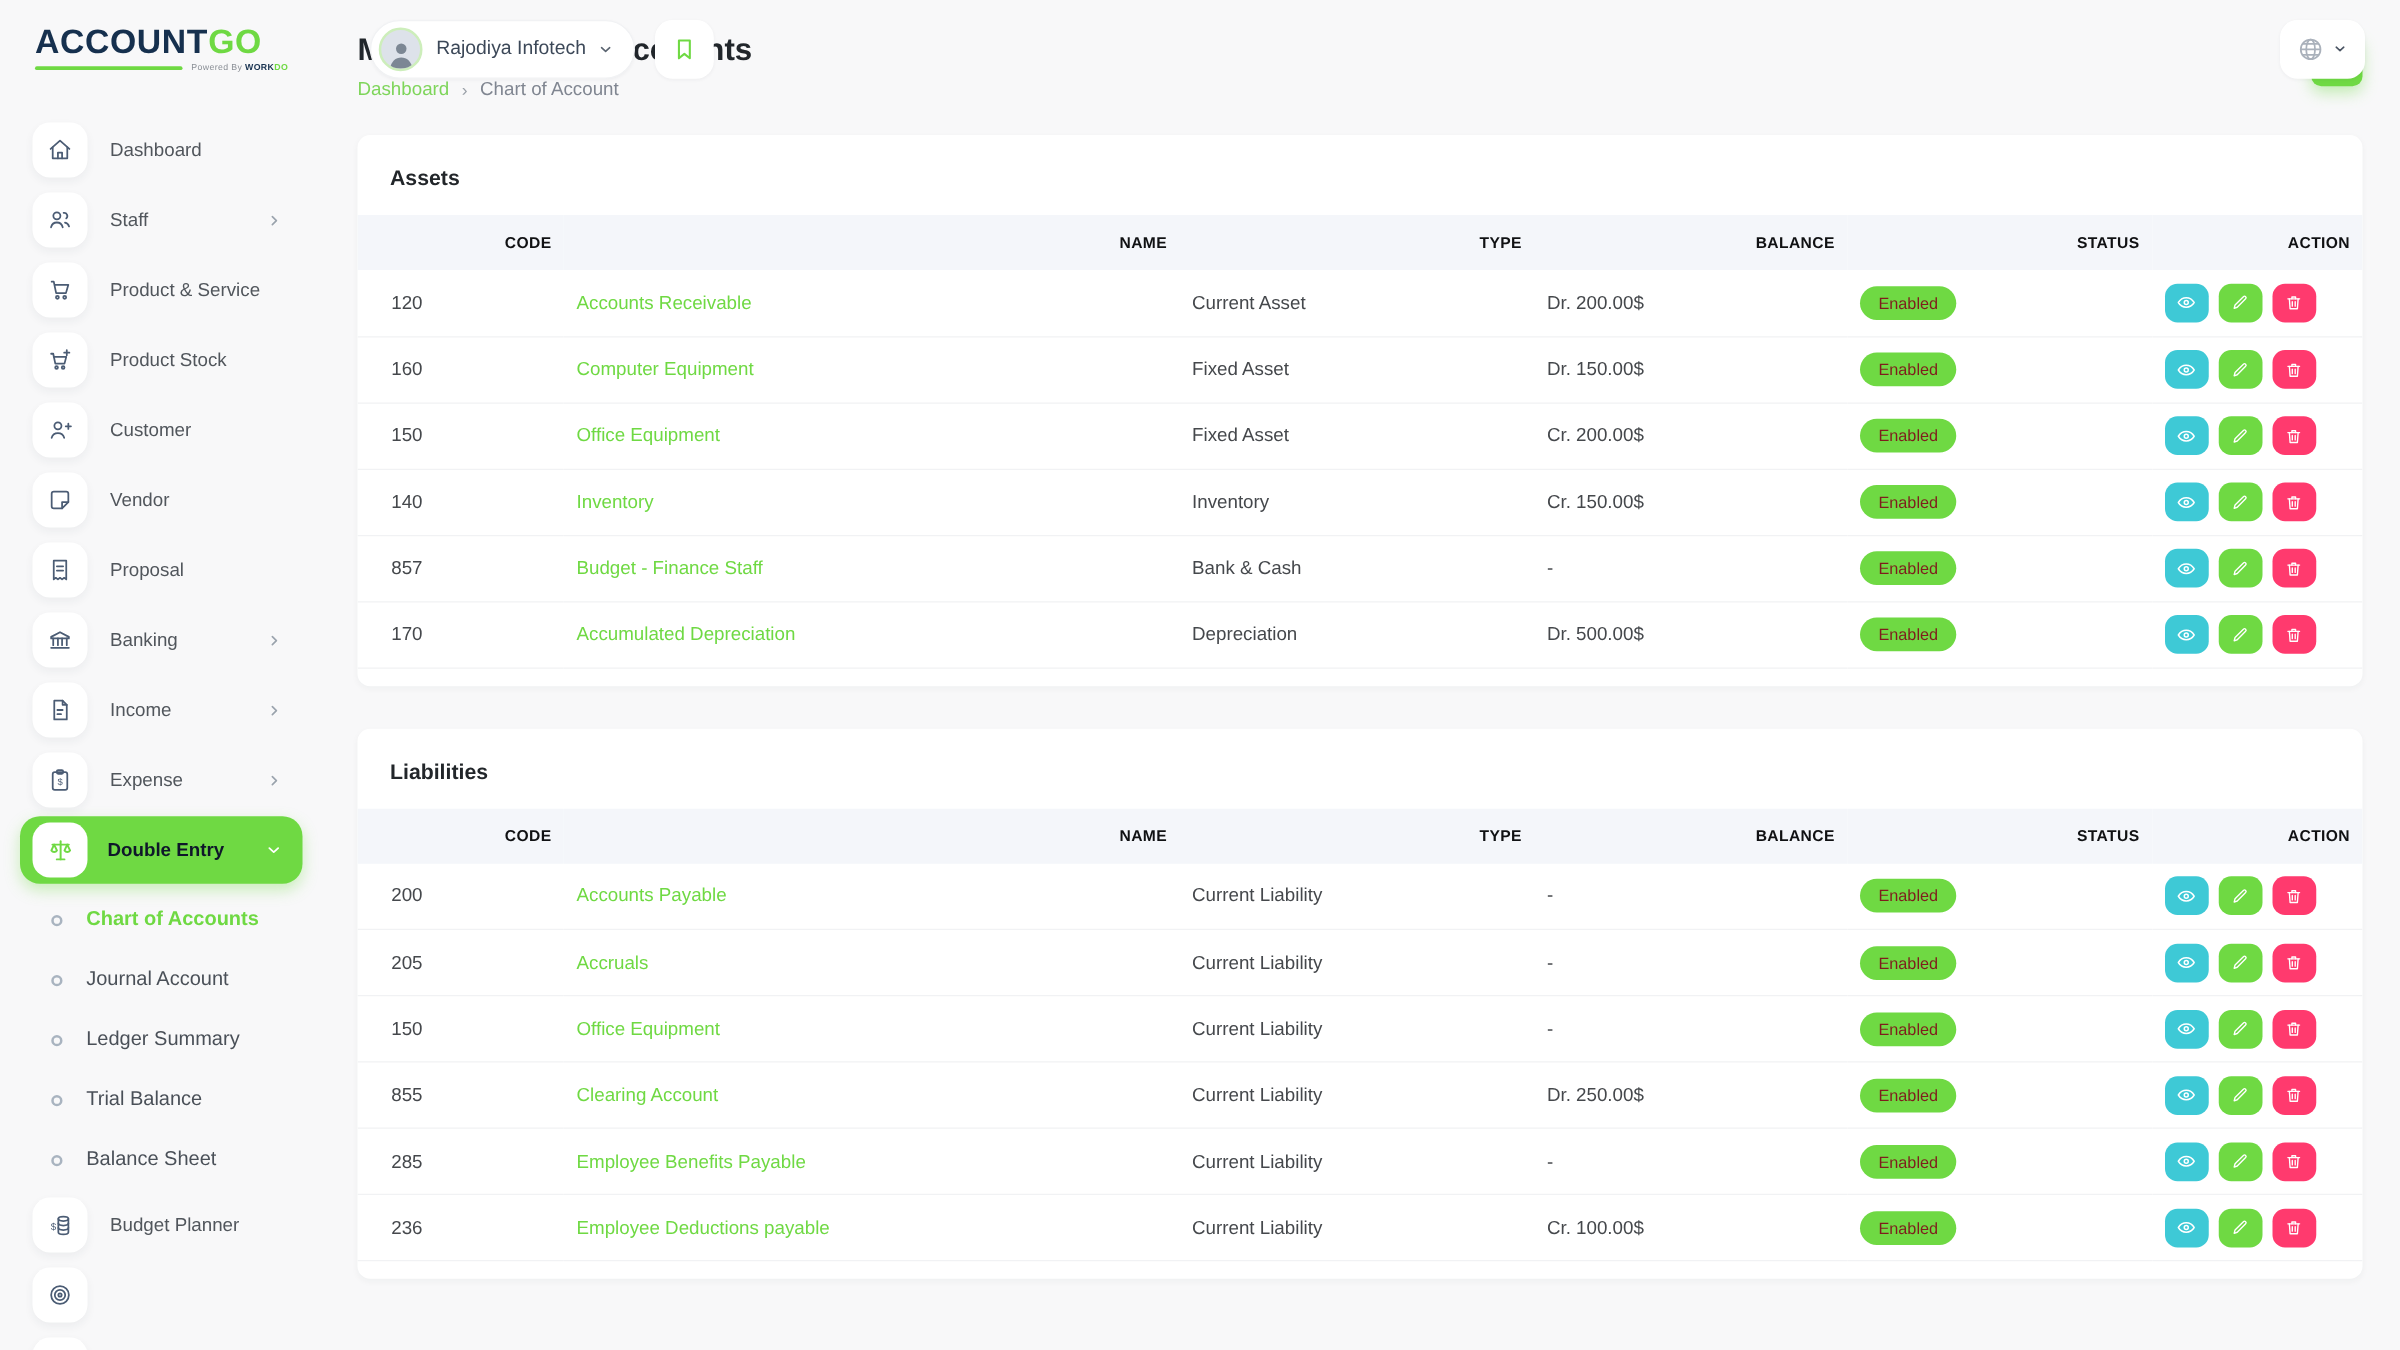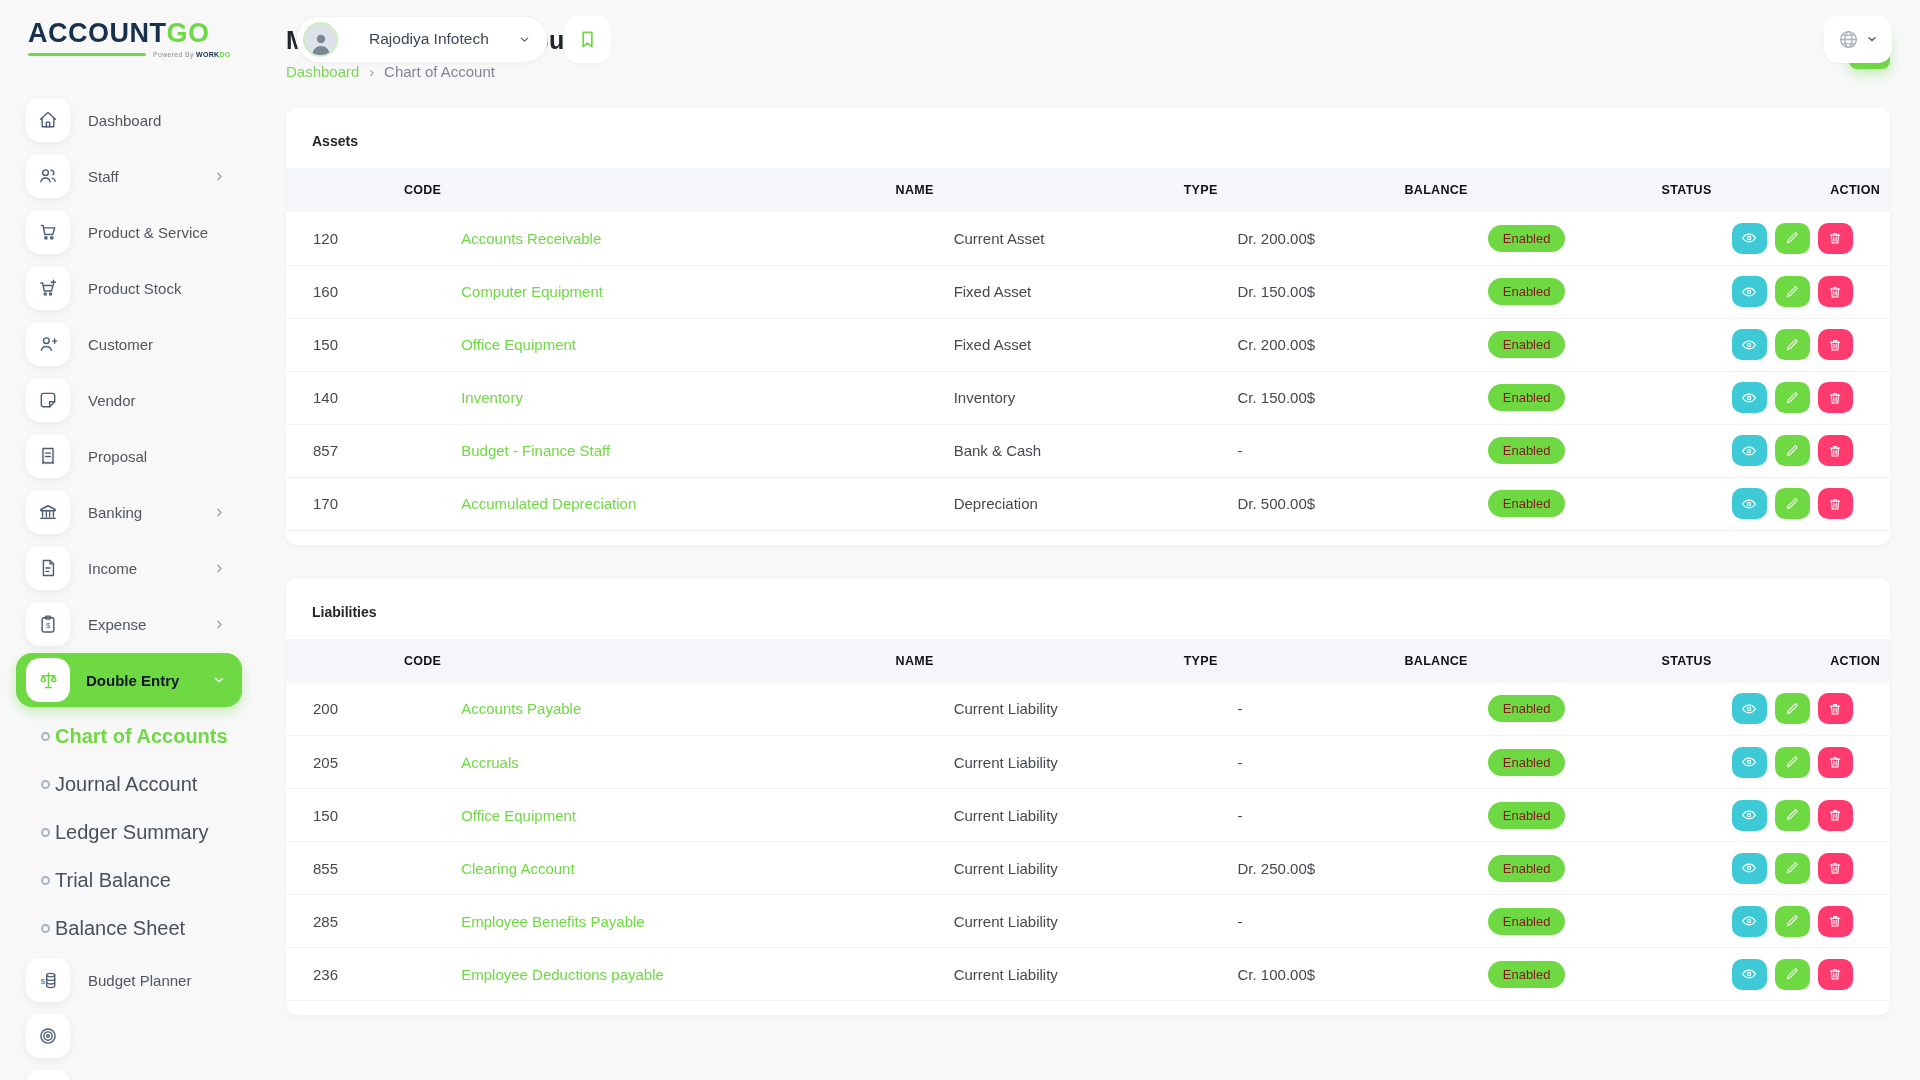--- a/index.html
+++ b/index.html
@@ -10,21 +10,21 @@
   
   .header { position:fixed; top:4px; left:0; right:0; height:70px; display:flex; align-items:center; padding:0 28px; z-index:20; }
   .logo { width:232px; cursor:pointer; }
   .logo-text { font-size:27px; font-weight:800; letter-spacing:.5px; color:#16304e; line-height:1; }
   .logo-text .go { color:#6fd943; }
   .logo-sub { display:flex; align-items:center; margin-top:4px; }
   .logo-bar { height:3px; background:#6fd943; border-radius:2px; width:118px; margin-right:7px; }
   .powered { font-size:7px; color:#8a8f96; letter-spacing:.3px; white-space:nowrap; }
   .powered b { color:#16304e; } .powered .pg { color:#6fd943; font-weight:bold; }
 
-  .company-pill { margin-left:36px; display:flex; align-items:center; background:#fff; border:1px solid #f1f2f4; border-radius:24px; height:47px; padding:0 16px 0 6px; box-shadow:0 1px 3px rgba(30,40,60,.05); cursor:pointer;gap:20px; }
+  .company-pill { margin-left:36px; display:flex; align-items:center; background:#fff; border:1px solid #f1f2f4; border-radius:24px; height:47px; padding:0 16px 0 6px; box-shadow:0 1px 3px rgba(30,40,60,.05); cursor:pointer; }
   .avatar { width:35px; height:35px; border-radius:50%; background:#dde2ea; border:2px solid #cdeebb; overflow:hidden; display:flex; align-items:flex-end; justify-content:center; }
   .company-name { margin-left:11px; font-size:15.5px; color:#3c4858; }
   .pill-chev { margin-left:9px; color:#5a6470; }
 
   .bookmark-btn { margin-left:16px; width:47px; height:47px; background:#fff; border:none; border-radius:14px; box-shadow:0 1px 3px rgba(30,40,60,.05); display:flex; align-items:center; justify-content:center; cursor:pointer; color:#6fd943; }
   .lang-pill { margin-left:auto; width:68px; height:47px; background:#fff; border-radius:14px; box-shadow:0 1px 3px rgba(30,40,60,.05); display:flex; align-items:center; justify-content:center; gap:7px; cursor:pointer; }
   .globe { color:#aab1bb; } .lang-chev { color:#4b5563; }
 
   
   .sidebar { position:fixed; top:70px; left:0; bottom:0; width:258px; padding-top:22px; overflow:hidden; }
@@ -34,36 +34,36 @@
   .nav-chev { margin-left:auto; color:#9aa3ad; display:flex; padding-right:14px; }
 
   .nav-active { height:54px; margin:1px 16px; background:#6fd943; border-radius:16px; display:flex; align-items:center; padding:0 14px 0 10px; box-shadow:0 5px 12px rgba(111,217,67,.35); cursor:pointer; }
   .nav-active .icon-box { color:#6fd943; box-shadow:none; }
   .nav-active .nav-label { color:#0f172a; font-weight:700; margin-left:16px; }
   .nav-active .nav-chev { color:#fff; padding-right:2px; }
 
   .subnav { padding:4px 0 0; }
   .sub-item { display:flex; align-items:center; height:48px; padding-left:41px; cursor:pointer; }
   .bullet { width:9px; height:9px; border:2px solid #a9b4c0; border-radius:50%; flex:0 0 9px; }
-  .sub-label { margin-left:5px; font-size:20px; color:#4a5058; }
+  .sub-label { margin-left:19px; font-size:16px; color:#4a5058; }
   .sub-item.active .sub-label { color:#6fd943; font-weight:700; }
 
   
   .main { margin-left:258px; padding:26px 30px 0 28px; }
   .page-head { display:flex; align-items:flex-start; }
   .page-title { font-size:25px; font-weight:700; color:#21262b; }
   .breadcrumb { margin-top:8px; font-size:15px; display:flex; align-items:center; gap:10px; }
   .bc-link { color:#7ed55a; cursor:pointer; text-decoration:none; }
   .bc-sep { color:#9aa0a8; font-size:14px; }
   .bc-current { color:#808691; }
   .add-btn { margin-left:auto; margin-top:2px; width:41px; height:41px; border:none; border-radius:8px; background:#6fd943; color:#fff; display:flex; align-items:center; justify-content:center; box-shadow:0 5px 12px rgba(111,217,67,.4); cursor:pointer; }
 
   .card { background:#fff; border-radius:10px; margin-top:28px; box-shadow:0 2px 5px rgba(30,40,60,.04); overflow:hidden; padding-bottom:14px; }
   .card + .card { margin-top:34px; }
-  .card-title { padding:25px 26px 19px; font-size:14px; font-weight:700; color:#22262a; }
+  .card-title { padding:25px 26px 19px; font-size:17px; font-weight:700; color:#22262a; }
   table { width:100%; border-collapse:collapse; table-layout:fixed; }
   thead tr { background:#f4f6fa; }
   th { text-align:right; font-size:12.5px; font-weight:700; color:#101113; padding:15px 10px; letter-spacing:.3px; }
   th:first-child { padding-left:27px; }
   td { padding:0 10px; height:53px; font-size:15px; color:#45484c; border-bottom:1px solid #f1f2f4; }
   td:first-child { padding-left:27px; }
   .c-name a { color:#6fd943; text-decoration:none; cursor:pointer; }
   .badge { display:inline-block; background:#6fd943; color:#7f1d1d; font-size:13px; padding:6px 15px; border-radius:15px; }
   .actions { display:flex; gap:8px; }
   .abtn { width:35px; height:31px; border:none; border-radius:10px; display:inline-flex; align-items:center; justify-content:center; color:#fff; cursor:pointer; }

